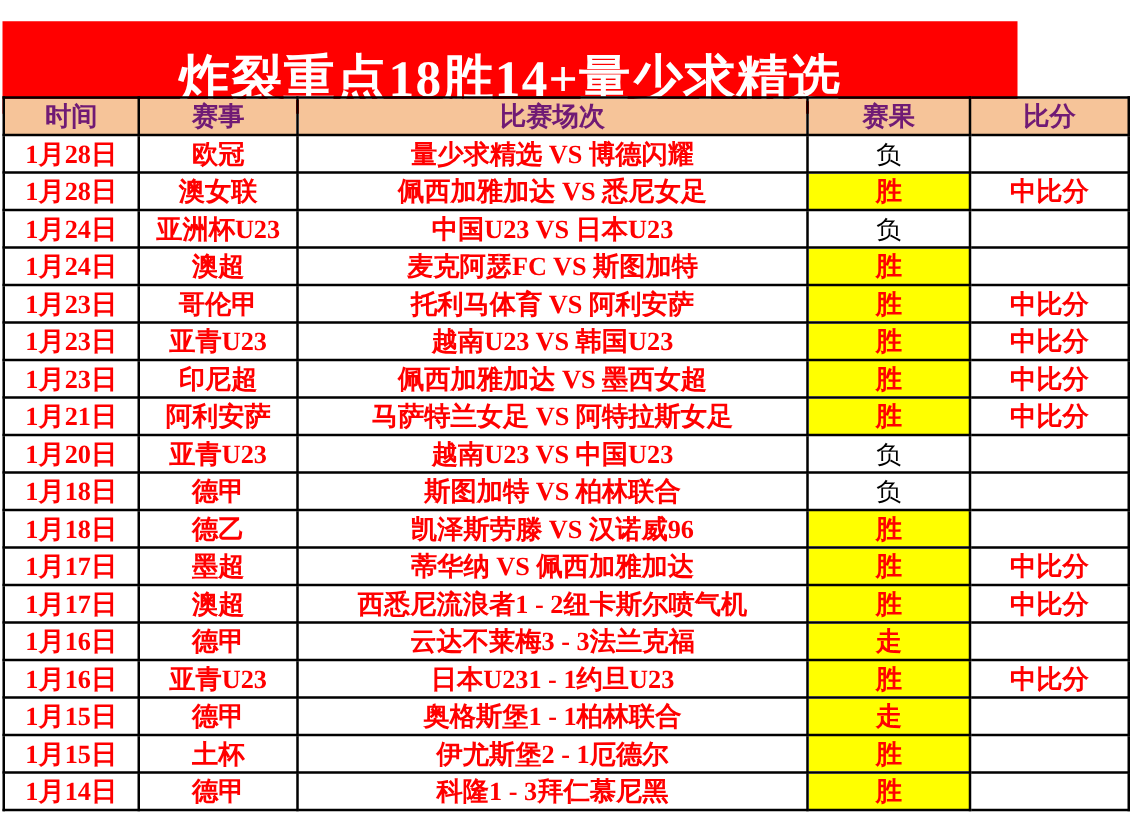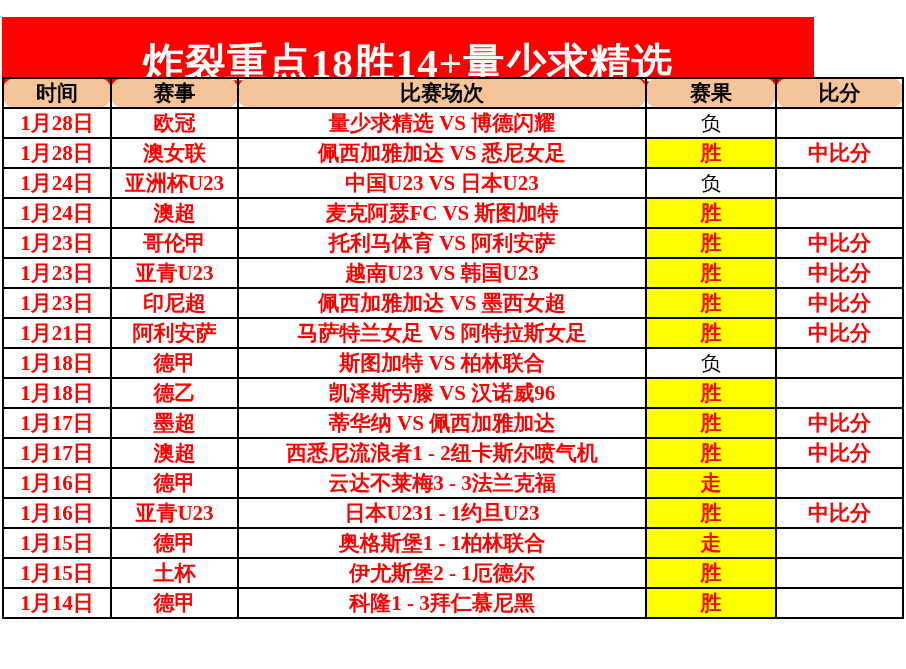--- a/index.html
+++ b/index.html
@@ -31,21 +31,21 @@
     position:absolute;left:2px;top:77px;width:900px;
     border-collapse:collapse;table-layout:fixed;
   }
   table.results th, table.results td{
     border:2px solid var(--border-color);
     text-align:center;vertical-align:middle;
     padding:0;overflow:hidden;white-space:nowrap;
   }
   table.results th{
     background:var(--header-bg);
-    height:30px;font-size:21px;font-weight:bold;color:#000000;border-radius:12px;
+    height:30px;font-size:21px;font-weight:bold;color:#701a75;
   }
   table.results td{
     height:26px;font-size:21px;font-weight:bold;color:var(--accent-red);
     background:#FFFFFF;
   }
   td.result.win{background:var(--win-bg);color:var(--accent-red);}
   td.result.lose{background:#FFFFFF;color:var(--lose-text);font-weight:normal;font-size:20px;}
   td.score{color:var(--accent-red);font-family:Liberation Serif, serif;}
   col.c-date{width:108px;}
   col.c-league{width:127px;}
@@ -130,20 +130,27 @@
           <td class="score">中比分</td>
         </tr>
         <tr>
           <td class="date">1月21日</td>
           <td class="league">阿利安萨</td>
           <td class="match">马萨特兰女足 VS 阿特拉斯女足</td>
           <td class="result win">胜</td>
           <td class="score">中比分</td>
         </tr>
         <tr>
+          <td class="date">1月20日</td>
+          <td class="league">亚青U23</td>
+          <td class="match">越南U23 VS 中国U23</td>
+          <td class="result lose">负</td>
+          <td class="score"></td>
+        </tr>
+        <tr>
           <td class="date">1月18日</td>
           <td class="league">德甲</td>
           <td class="match">斯图加特 VS 柏林联合</td>
           <td class="result lose">负</td>
           <td class="score"></td>
         </tr>
         <tr>
           <td class="date">1月18日</td>
           <td class="league">德乙</td>
           <td class="match">凯泽斯劳滕 VS 汉诺威96</td>

